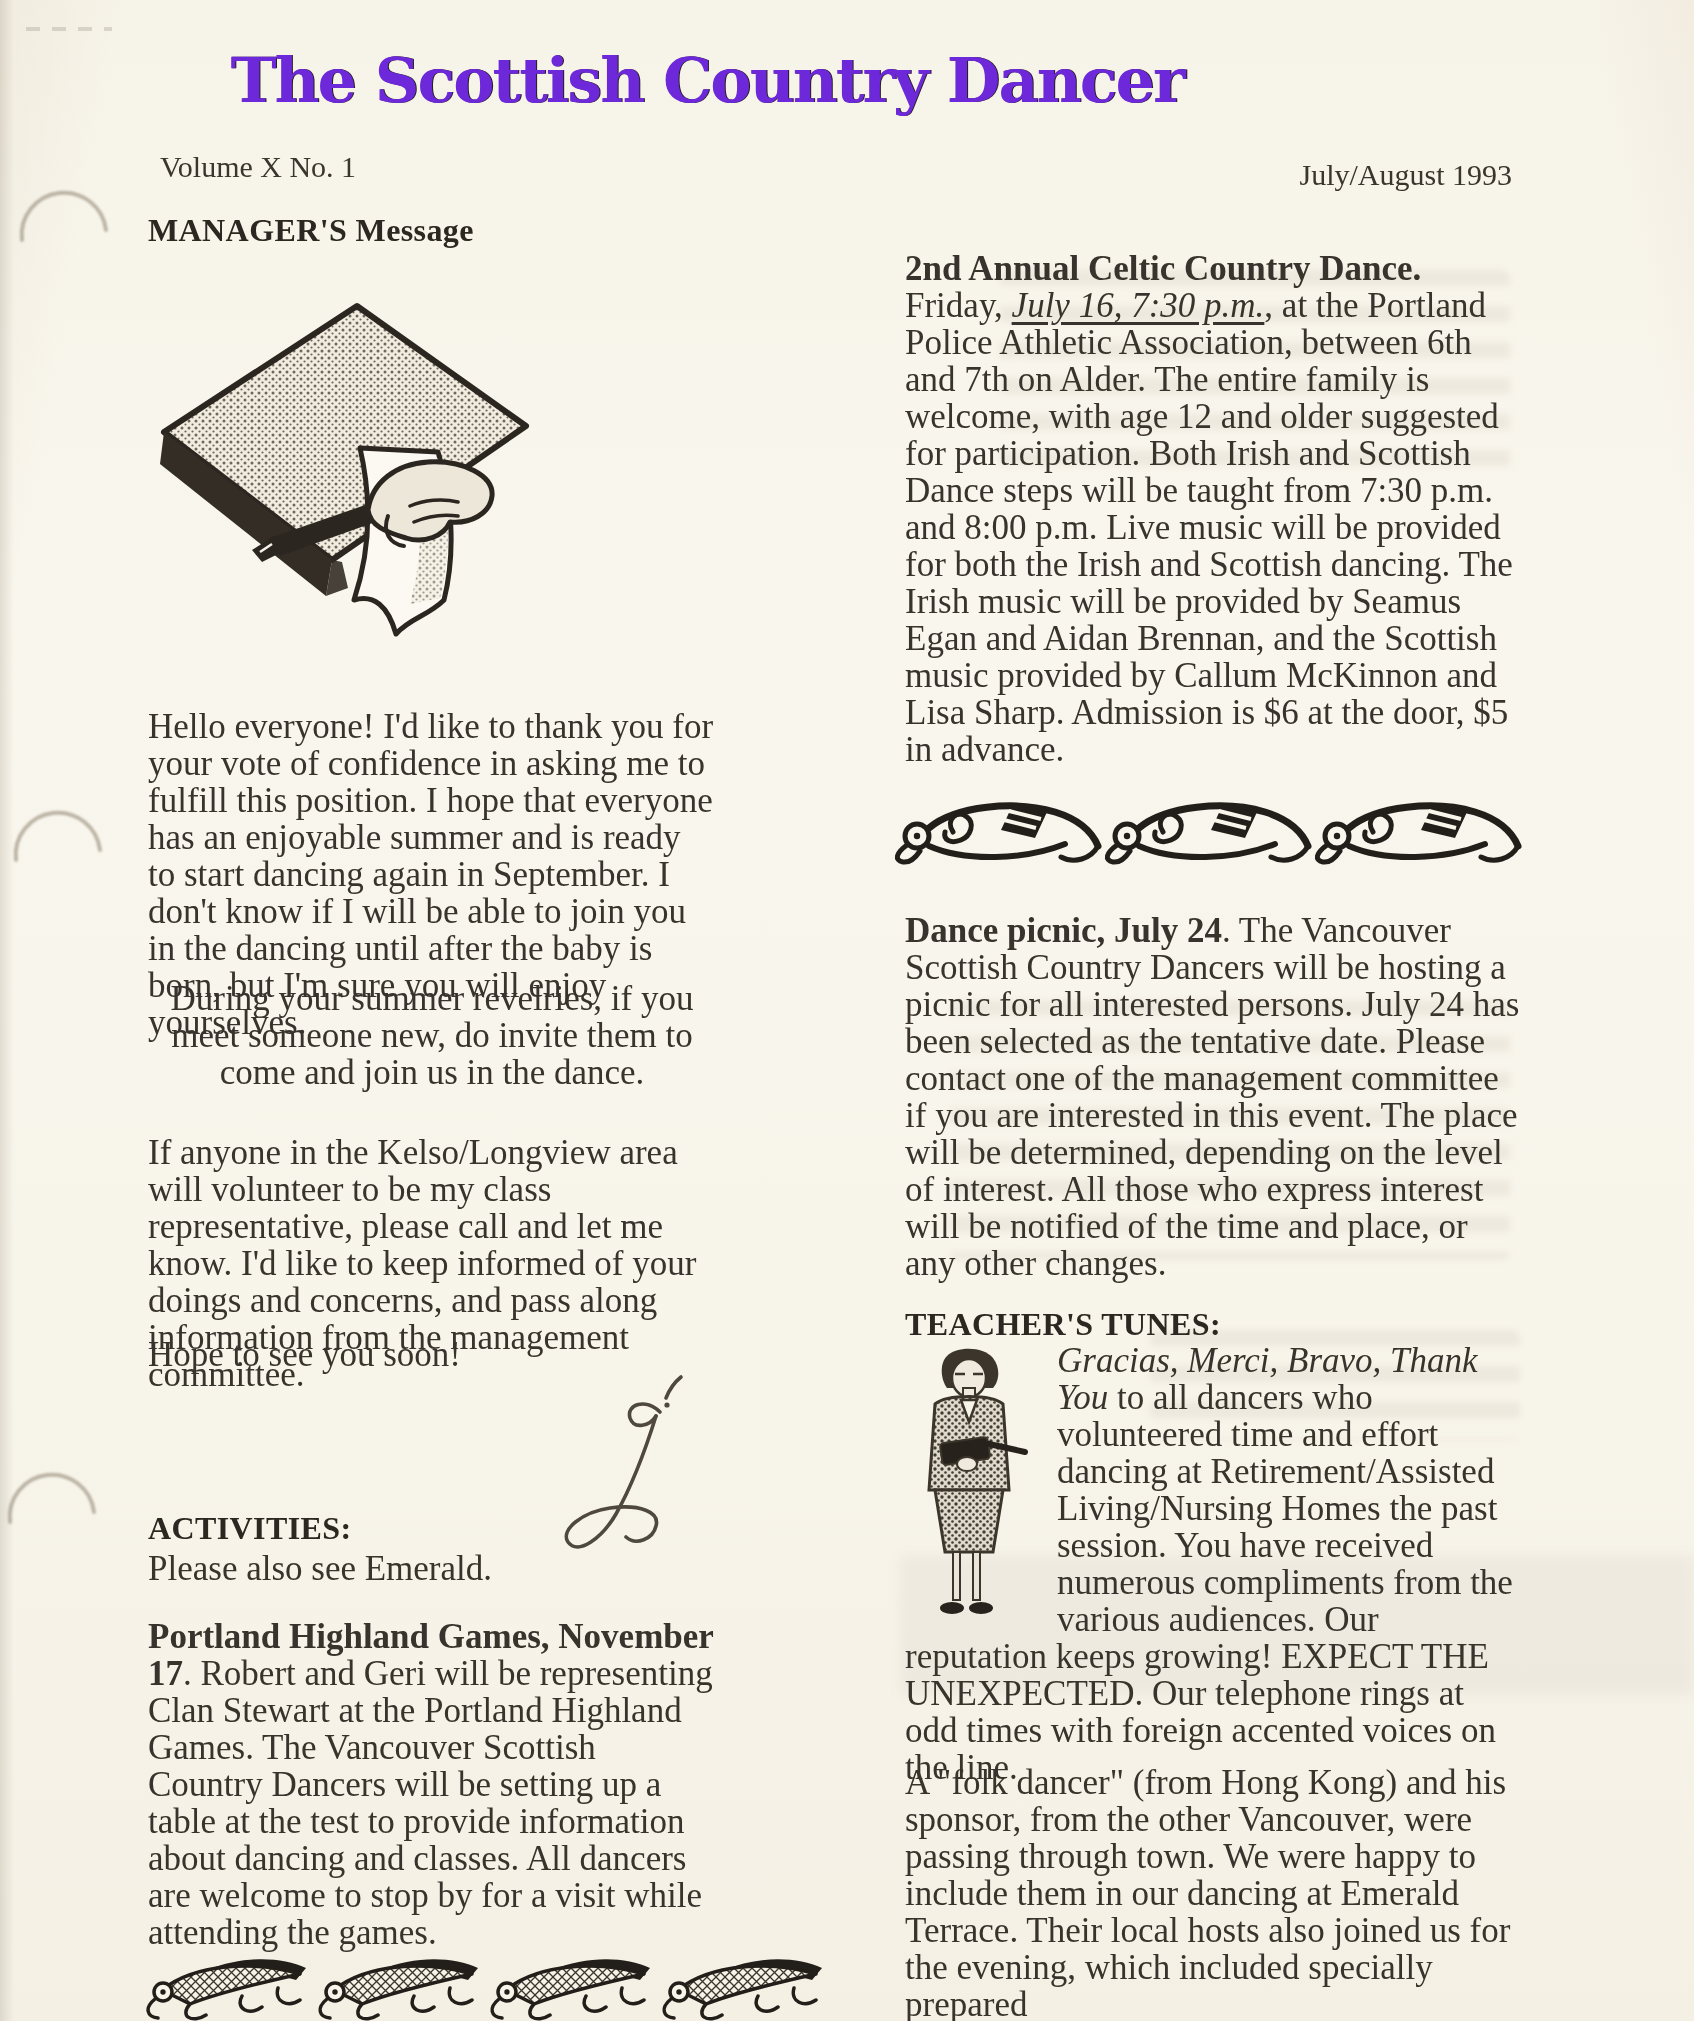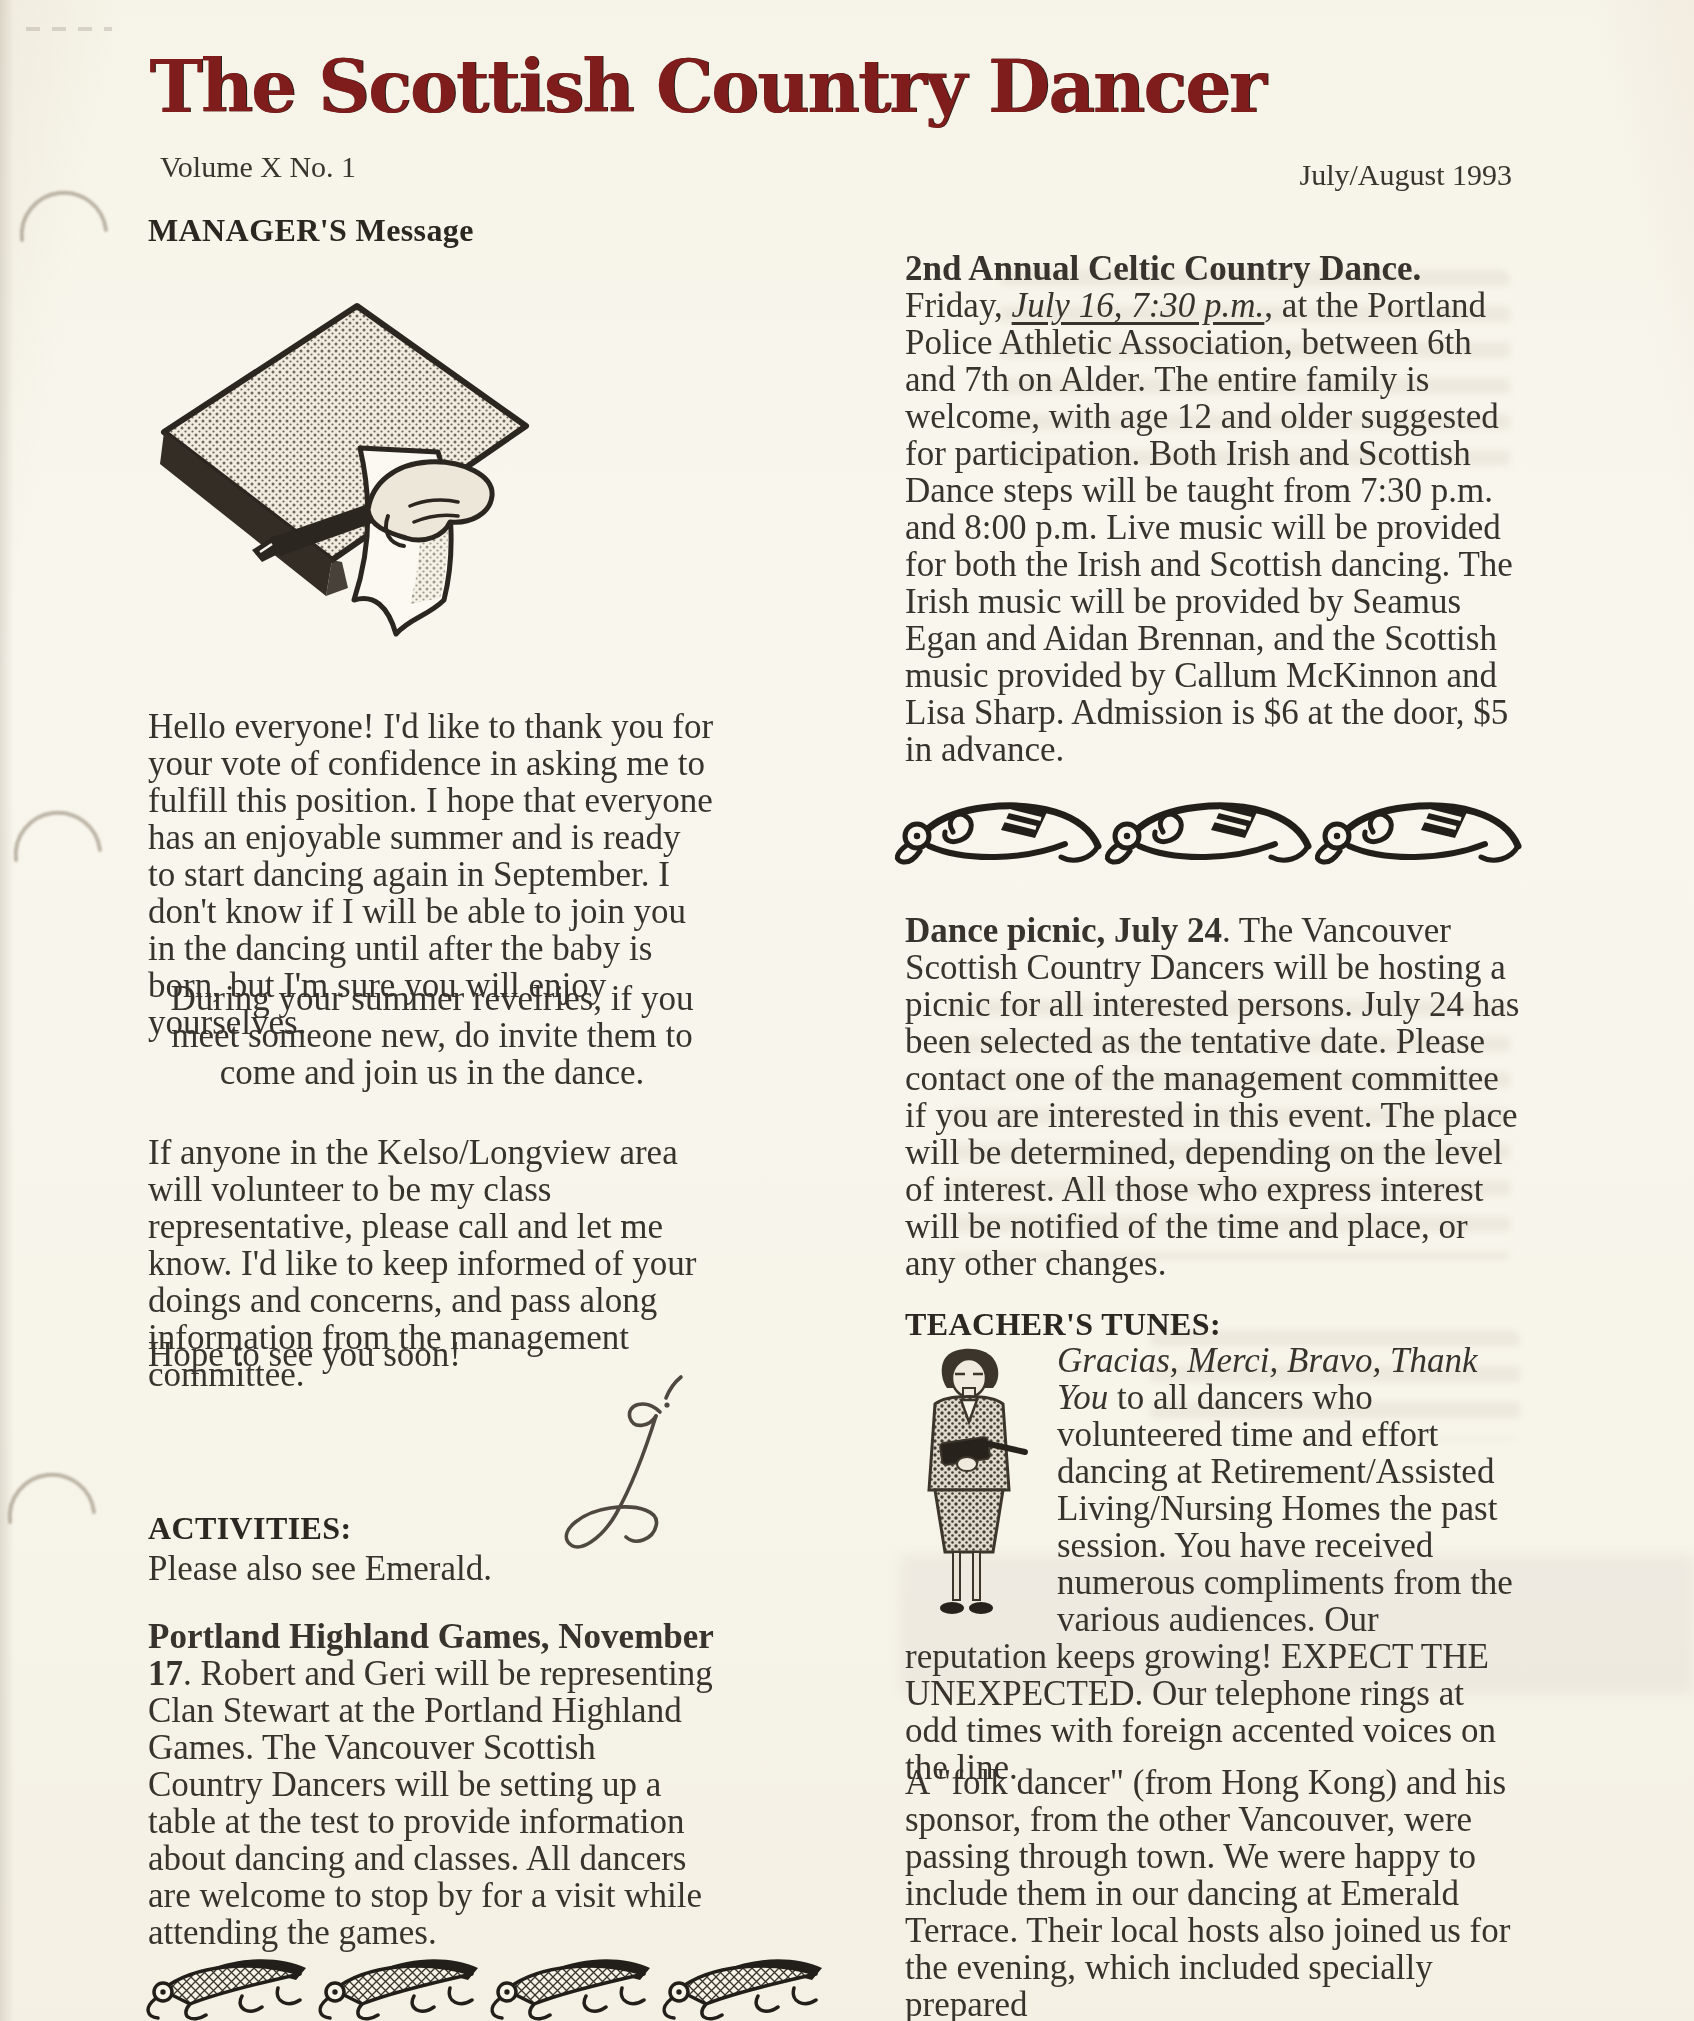--- a/index.html
+++ b/index.html
@@ -9,21 +9,21 @@
       linear-gradient(100deg, rgba(210,198,170,.16) 0%, rgba(255,255,255,0) 6%),
       linear-gradient(260deg, rgba(226,204,190,.18) 0%, rgba(255,255,255,0) 5%),
       linear-gradient(180deg,#f6f3e8 0%,#f9f6ee 30%,#f7f4ea 70%,#f4f0e4 100%);
     font-family:"Liberation Serif","DejaVu Serif",serif;
     color:#37322b;
   }
   .abs{position:absolute;}
   .masthead-title{
     left:0; top:44px; width:1414px; text-align:center;
     font-family:"DejaVu Serif",serif; font-weight:bold;
-    font-size:72px; letter-spacing:-2px; color:#7f1d1d;
+    font-size:62px; letter-spacing:-2px; color:#6d28d9;
     text-shadow:1px 0 0 #241f1a;
     white-space:nowrap;
   }
   .issue-line{font-size:30px; color:#3a352e;}
   .vol{left:160px; top:150px;}
   .idate{left:1000px; top:158px; width:512px; text-align:right;}
   .heading{font-weight:bold; font-size:32px; color:#2c2721; letter-spacing:.4px;}
   .para{font-size:35px; line-height:37px; color:#38332c; text-align:left;}
   .lead{font-weight:bold;}
   .ital{font-style:italic;}

